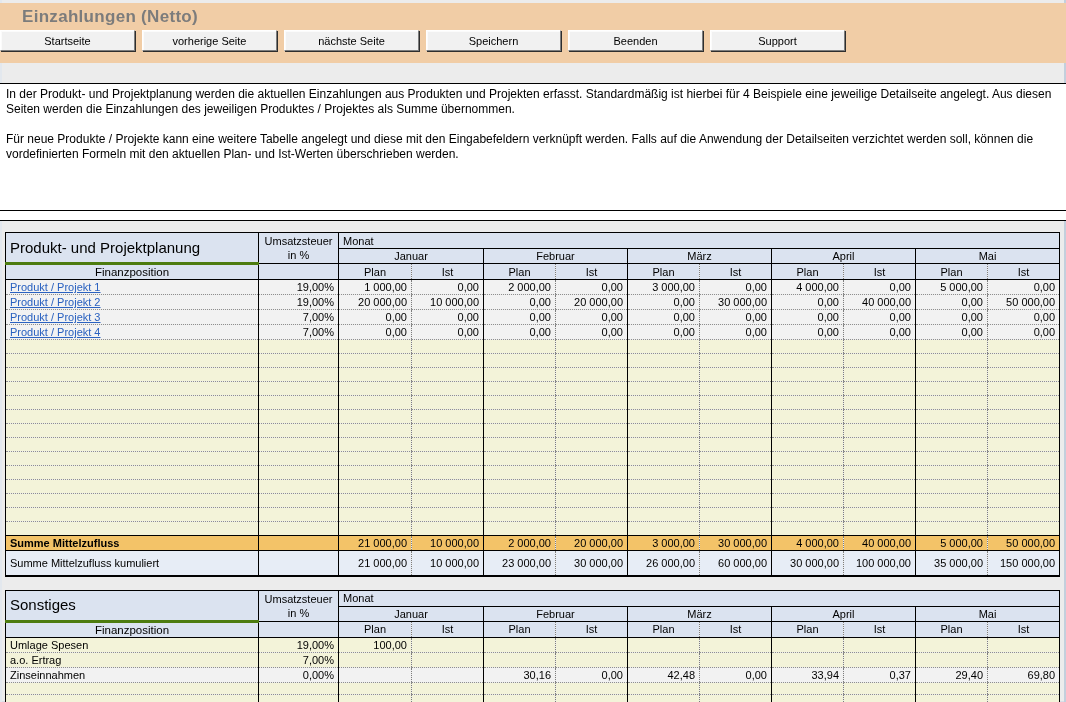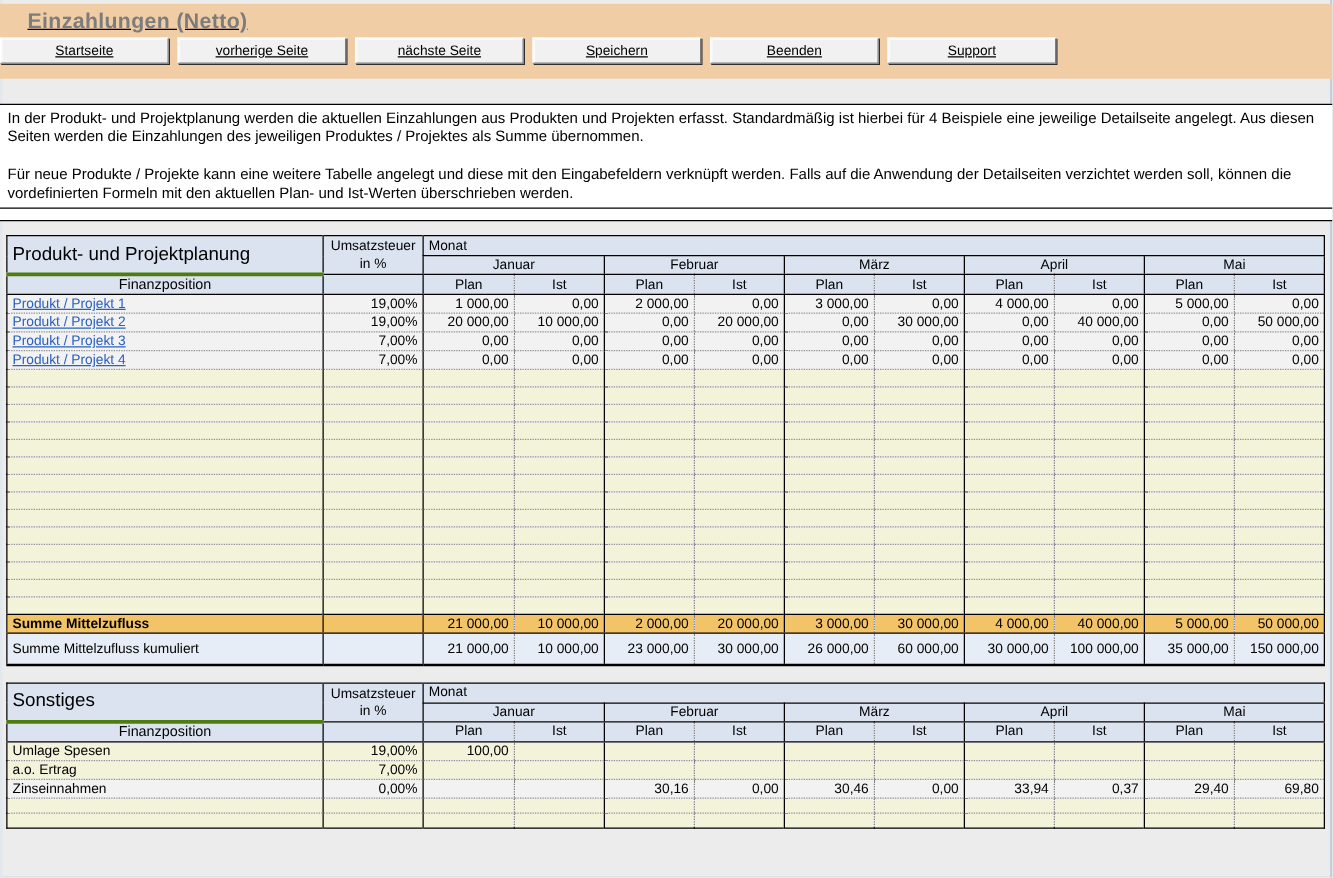--- a/index.html
+++ b/index.html
@@ -14,21 +14,20 @@
     position: relative;
     width: 1066px; height: 702px;
     box-shadow: inset 2px 0 0 #e3e8ee, inset -2px 0 0 #c3cfdc, inset 0 -1px 0 #d8dee6;
     padding-top: 3px;
   }
   
   .band {
     background: var(--band-peach, #f1cda6);
     height: 60px;
     padding-top: 2px;
-    text-decoration: underline;
   }
   .app-title {
     font-size: 17px;
     font-weight: bold;
     color: var(--title-gray, #7c7c7c);
     padding: 2px 0 3px 22px;
     letter-spacing: 0.3px;
   }
   .toolbar { display: flex; gap: 7px; }
   .btn {
@@ -42,21 +41,21 @@
     text-align: center; line-height: 18px;
     cursor: pointer;
   }
   
   .desc {
     position: relative;
     margin-top: 20px;
     background: #ffffff;
     border-top: 1px solid #000;
     border-bottom: 1px solid #000;
-    height: 94px;
+    height: 138px;
     padding: 3px 10px 0 6px;
     font-size: 12px;
     line-height: 15px;
     color: #000;
   }
   .desc p { margin: 0 0 15px 0; }
   .desc .inner-line { position: absolute; left: 0; right: 0; bottom: 9px; border-top: 1px solid #000; }
   
   .grid {
     border-collapse: collapse;
@@ -537,21 +536,21 @@
           <td class="val num sL"></td>
           <td class="val num dL"></td>
         </tr>
         <tr class="white">
           <td class="c-name">Zinseinnahmen</td>
           <td class="c-vat num">0,00%</td>
           <td class="val num sL"></td>
           <td class="val num dL"></td>
           <td class="val num sL">30,16</td>
           <td class="val num dL">0,00</td>
-          <td class="val num sL">30,46</td>
+          <td class="val num sL">42,48</td>
           <td class="val num dL">0,00</td>
           <td class="val num sL">33,94</td>
           <td class="val num dL">0,37</td>
           <td class="val num sL">29,40</td>
           <td class="val num dL">69,80</td>
         </tr>
         <tr class="yellow short">
           <td class="c-name"></td>
           <td class="c-vat"></td>
           <td class="val num sL"></td>

